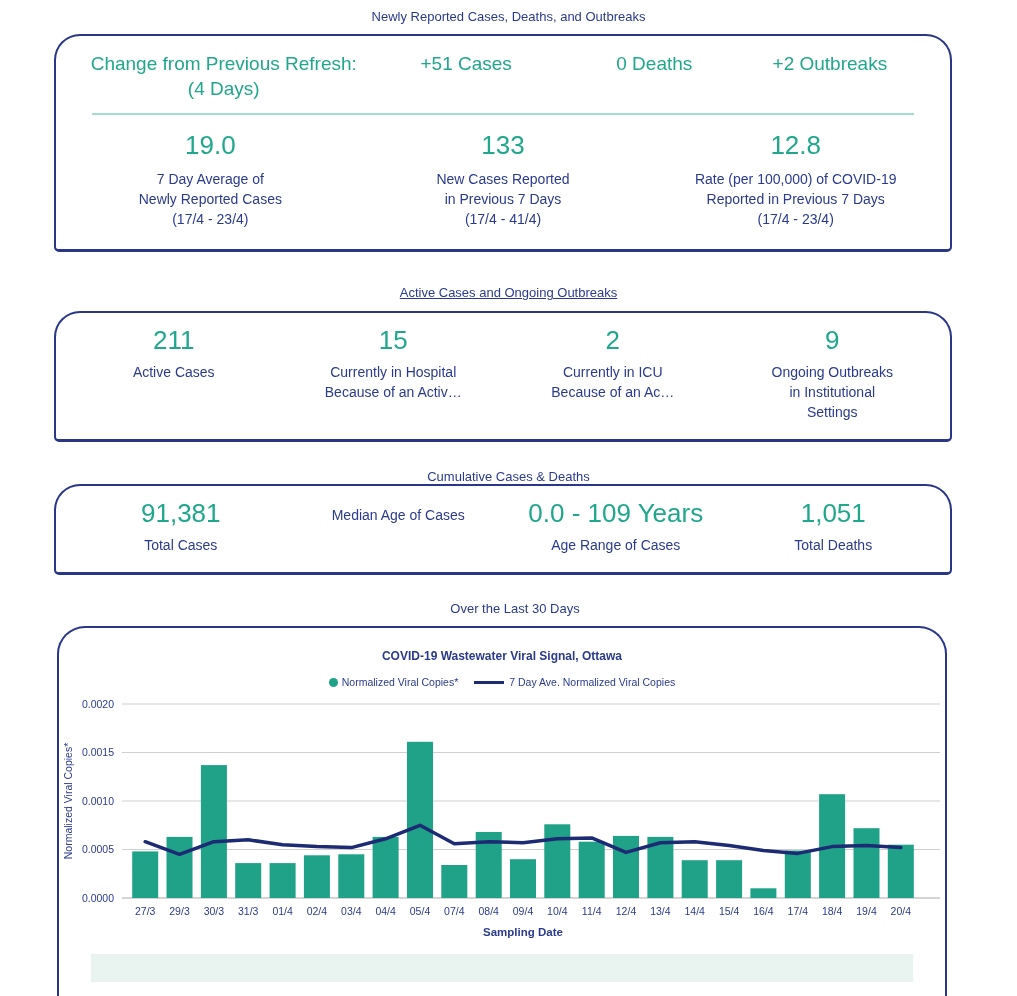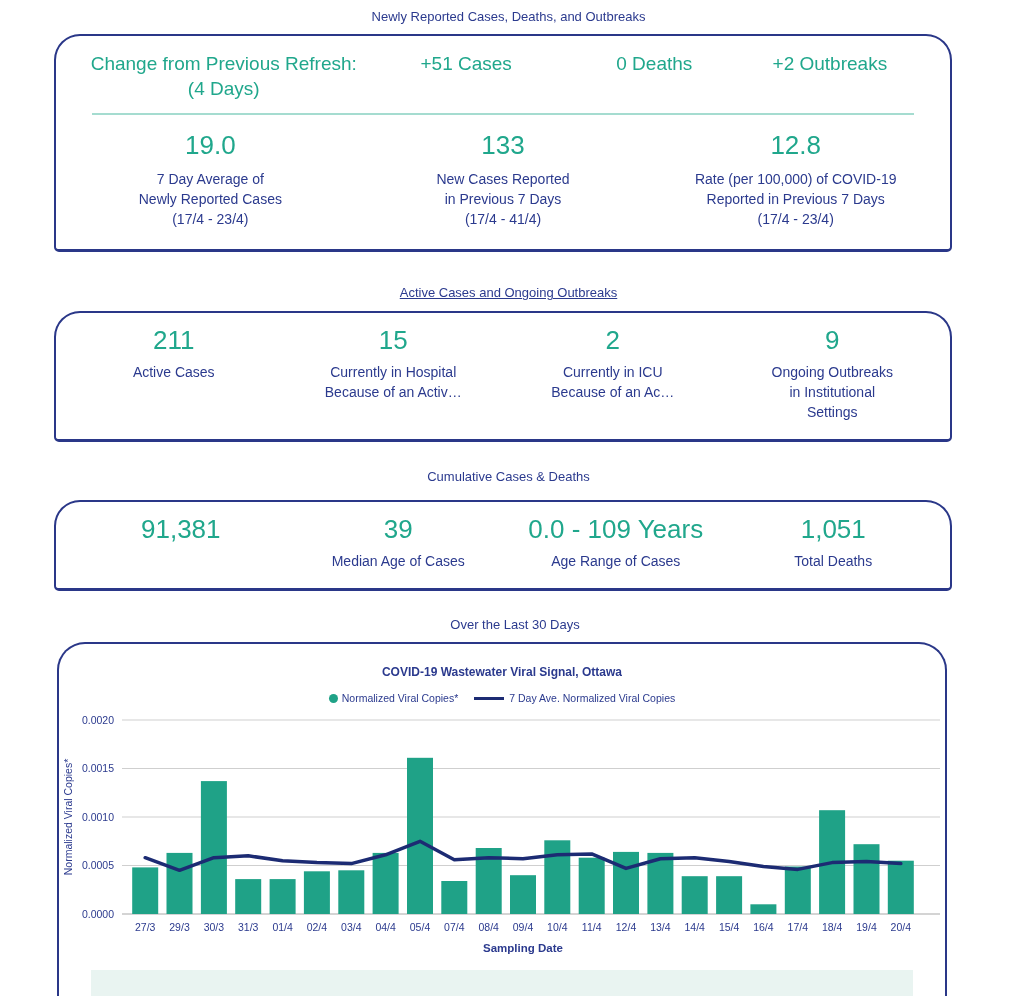--- a/index.html
+++ b/index.html
@@ -20,21 +20,21 @@
   .t1{padding-top:9px;}
   .t2{margin-top:33px;text-decoration:underline;}
   .t3{margin-top:27px;}
   .t4{margin-top:26px;padding-left:13px;}
   .card{
     border:2px solid var(--border-navy);border-bottom-width:3px;
     border-radius:26px 26px 5px 5px;margin-left:54px;width:898px;background:#fff;
   }
   .card-newly{margin-top:9px;}
   .card-active{margin-top:10px;}
-  .card-cumulative{margin-top:16px;padding-left:8px;}
+  .card-cumulative{margin-top:0;padding-left:8px;}
   .header-row{
     display:flex;align-items:flex-start;padding:15px 24px 0 34px;
     color:var(--teal);font-size:19px;line-height:1.35;
   }
   .refresh-label{flex:0 0 32%;text-align:center;white-space:pre-line;}
   .hstat1{flex:0 0 26%;text-align:center;}
   .hstat2{flex:0 0 19%;text-align:center;}
   .hstat3{flex:0 0 23%;text-align:center;}
   .divider{border:none;border-top:2px solid var(--divider);margin:11px 36px 0 36px;}
   .stats-row{display:flex;padding:16px 8px 20px;}
@@ -125,23 +125,23 @@
     </div>
   </div>
 </section>
 
 <h2 class="section-title t3">Cumulative Cases &amp; Deaths</h2>
 
 <section class="card card-cumulative">
   <div class="stats-row row-tight">
     <div class="stat">
       <div class="stat-value">91,381</div>
-    </div>
-    <div class="stat">
-      <div class="stat-value">39</div>
+      <div class="stat-label">Total Cases</div>
+    </div>
+    <div class="stat">
       <div class="stat-label">Median Age of Cases</div>
     </div>
     <div class="stat">
       <div class="stat-value">0.0 - 109 Years</div>
       <div class="stat-label">Age Range of Cases</div>
     </div>
     <div class="stat">
       <div class="stat-value">1,051</div>
       <div class="stat-label">Total Deaths</div>
     </div>

